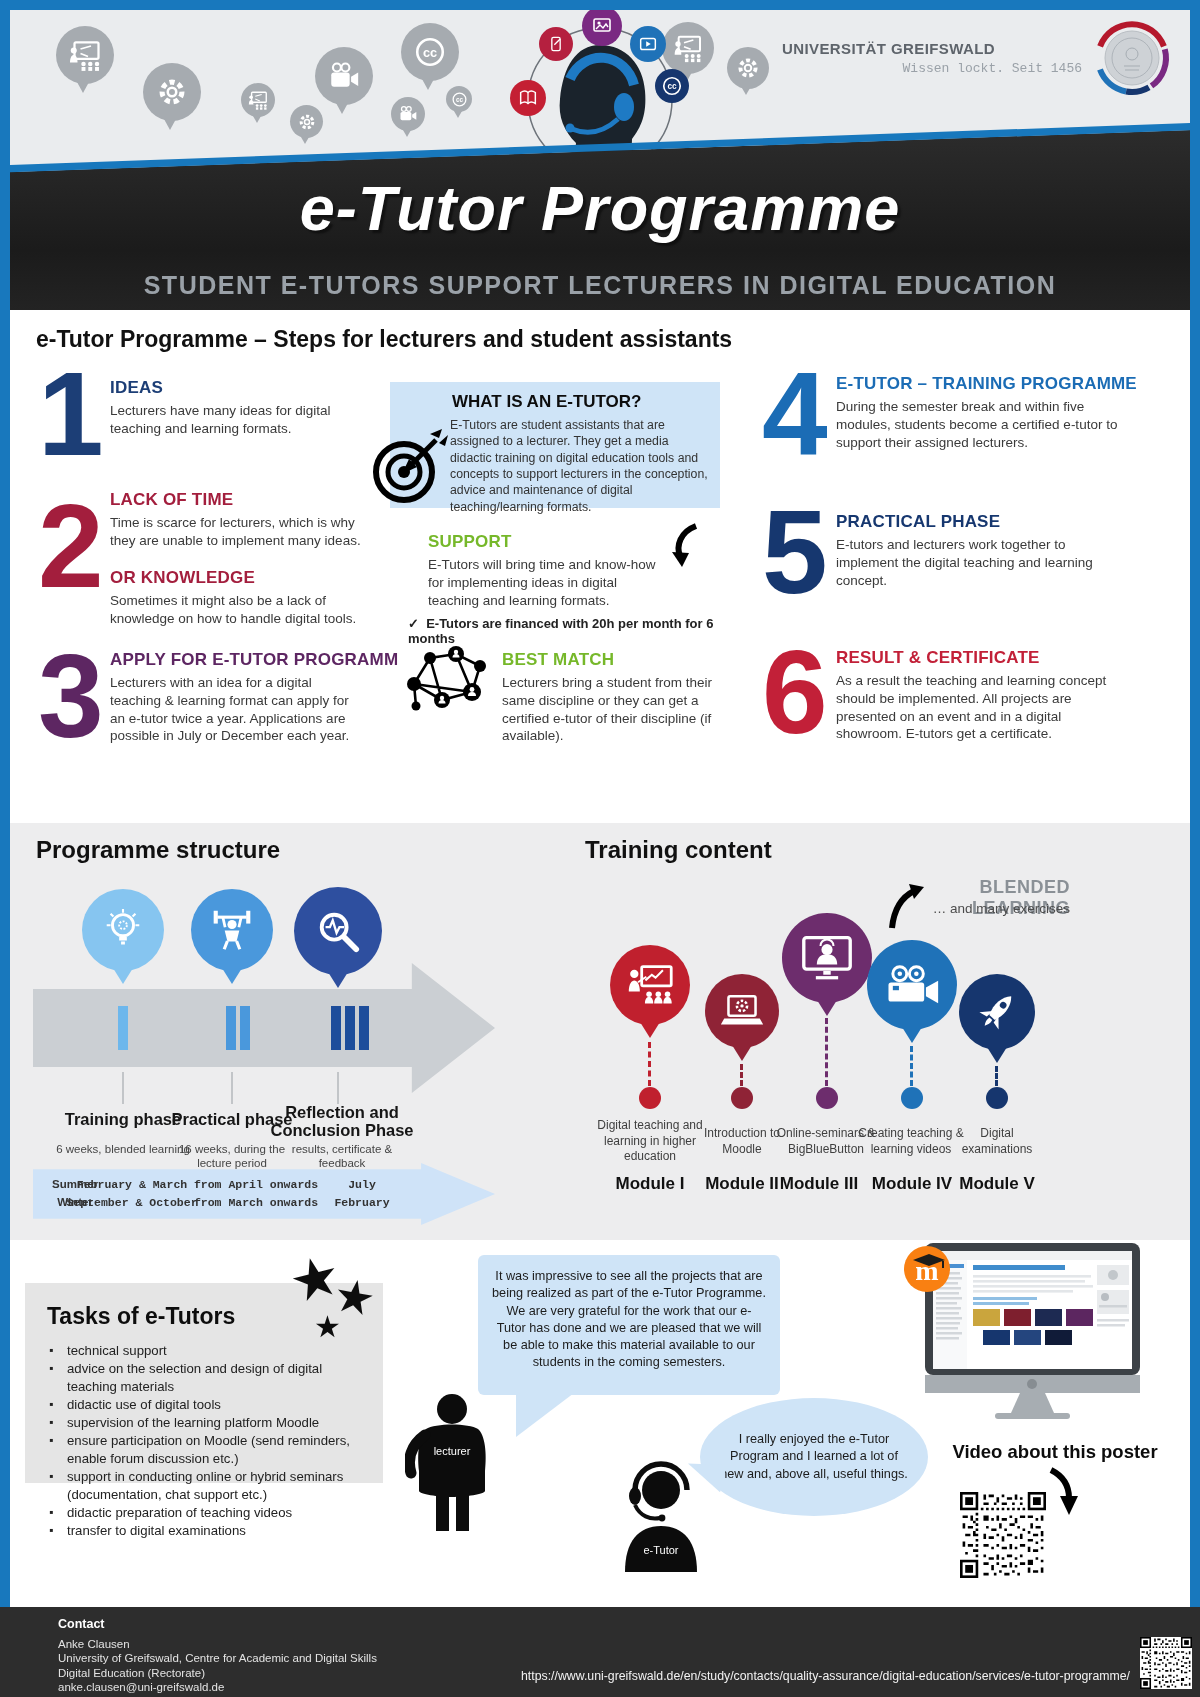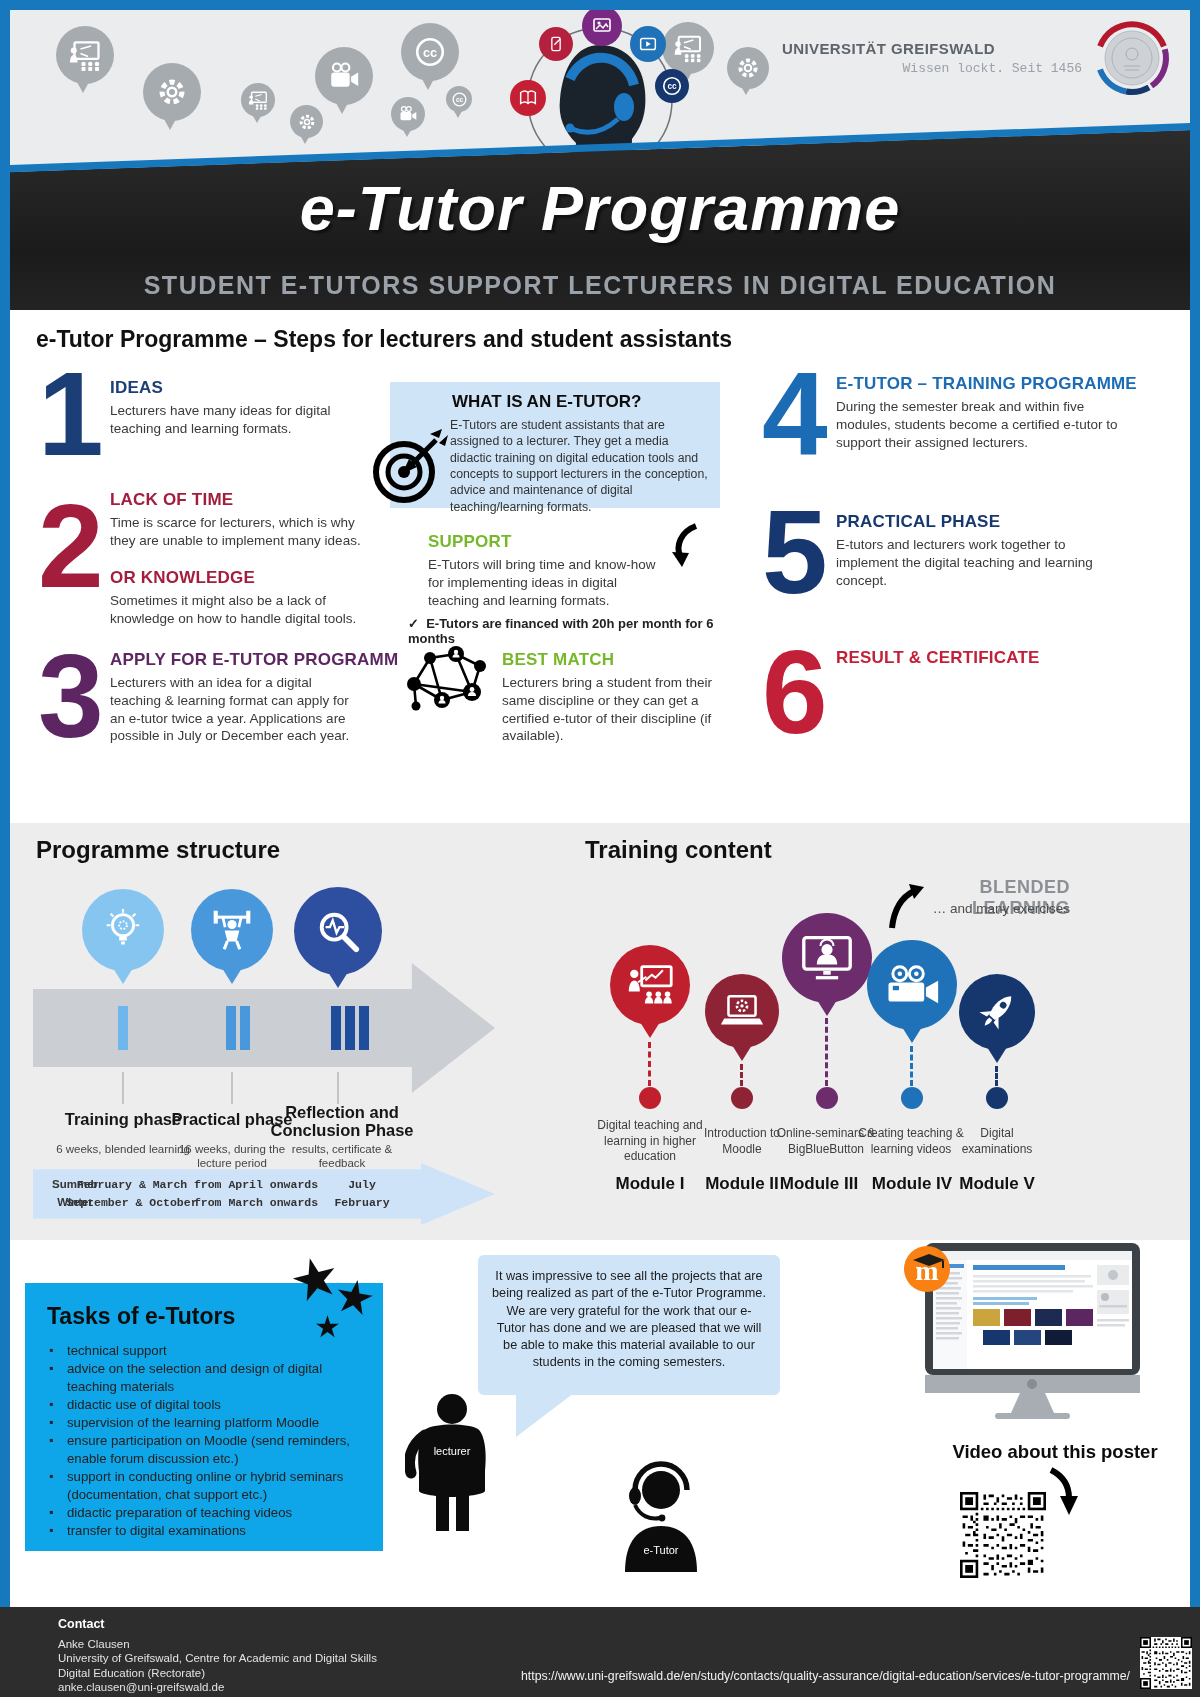--- a/index.html
+++ b/index.html
@@ -51,21 +51,21 @@
   .phase-detail{position:absolute;text-align:center;font-size:11.5px;color:#454545;line-height:1.25;}
   .sched{position:absolute;text-align:center;font-size:11.5px;font-weight:bold;color:#333;line-height:1.55;font-family:Liberation Mono, monospace;}
   .season{position:absolute;text-align:center;font-size:11.5px;font-weight:bold;color:#333;line-height:1.55;}
   .stem{position:absolute;width:0;border-left:3px dashed var(--c);}
   .mdot{position:absolute;width:22px;height:22px;border-radius:50%;background:var(--c);}
   .mod-topic{position:absolute;text-align:center;font-size:12px;color:#3f3f3f;line-height:1.3;}
   .mod-name{position:absolute;text-align:center;font-size:17px;font-weight:bold;color:#111;}
   .blended-t{font-size:18px;font-weight:bold;color:#8a9096;letter-spacing:.5px;}
   .blended-s{font-size:13.5px;color:#4c4c4c;}
   
-  .tasksbox{left:25px;top:1283px;width:358px;height:268px;background:#0ea5e9;padding:20px 22px;box-sizing:border-box;}
+  .tasksbox{left:25px;top:1283px;width:358px;height:200px;background:#e5e5e5;padding:20px 22px;box-sizing:border-box;}
   .tasksbox h2{margin:0;font-size:23px;font-weight:bold;color:#0d0d0d;}
   .tasksbox ul{margin:12px 0 0 0;padding:0;list-style:none;}
   .tasksbox li{position:relative;padding-left:20px;font-size:13.2px;line-height:1.36;color:#222;}
   .tasksbox li::before{content:"▪";position:absolute;left:2px;top:0;font-size:12px;}
   .star{position:absolute;color:#0d0d0d;line-height:1;z-index:3;}
   .bub-quote{background:#cfe4f7;font-size:12.7px;line-height:1.36;color:#1c1c1c;text-align:center;}
   .lect-bub{left:478px;top:1255px;width:302px;height:140px;border-radius:6px;padding:13px 14px;box-sizing:border-box;}
   .lect-bub::after{content:"";position:absolute;left:38px;bottom:-42px;
     border-top:44px solid #cfe4f7;border-right:58px solid transparent;}
   .et-bub{left:700px;top:1398px;width:228px;height:118px;border-radius:50%;display:flex;align-items:center;justify-content:center;padding:10px 20px;box-sizing:border-box;}
@@ -317,20 +317,21 @@
   <div class="abs step-num c4" style="left:762px;top:366px">4</div>
   <div class="abs step-title c4" style="left:836px;top:374px;width:340px">E-TUTOR – TRAINING PROGRAMME</div>
   <div class="abs step-body" style="left:836px;top:398px;width:285px">During the semester break and within five modules, students become a certified e-tutor to support their assigned lecturers.</div>
 
   <div class="abs step-num c5" style="left:762px;top:504px">5</div>
   <div class="abs step-title c5" style="left:836px;top:512px">PRACTICAL PHASE</div>
   <div class="abs step-body" style="left:836px;top:536px;width:295px">E-tutors and lecturers work together to implement the digital teaching and learning concept.</div>
 
   <div class="abs step-num c6" style="left:762px;top:644px">6</div>
   <div class="abs step-title c6" style="left:836px;top:648px">RESULT &amp; CERTIFICATE</div>
+  <div class="abs step-body" style="left:836px;top:672px;width:285px">As a result the teaching and learning concept should be implemented. All projects are presented on an event and in a digital showroom. E-tutors get a certificate.</div>
 
   <div class="abs grayband"></div>
   <div class="abs sec-heading" style="left:36px;top:836px;font-size:24px">Programme structure</div>
 
   <div class="balloon" style="--c:#86c5f0;left:82px;top:889px;width:82px;height:82px">
     <svg width="46" height="46" viewBox="0 0 48 48">
       <circle cx="24" cy="19" r="11" fill="none" stroke="#fff" stroke-width="3"></circle>
       <circle cx="24" cy="19" r="4" fill="none" stroke="#fff" stroke-width="2" stroke-dasharray="2 1.6"></circle>
       <path d="M20,31 h8 v4 h-8 z M22,36 h4 v3 h-4 z" fill="#fff"></path>
       <g stroke="#fff" stroke-width="2.2">
@@ -507,20 +508,23 @@
   </div>
   <svg class="abs" style="left:405px;top:1393px" width="95" height="140" viewBox="0 0 95 140">
     <circle cx="47" cy="16" r="15" fill="#0c0c0c"></circle>
     <path d="M21,36 C30,30 64,30 73,36 C80,42 82,60 80,78 L80,98 C80,101 60,104 47,104 C34,104 14,101 14,98 L14,78 C12,60 14,42 21,36 z" fill="#0c0c0c"></path>
     <path d="M20,42 C6,52 2,66 6,80" stroke="#0c0c0c" stroke-width="11" fill="none" stroke-linecap="round"></path>
     <rect x="31" y="102" width="13" height="36" fill="#0c0c0c"></rect>
     <rect x="51" y="102" width="13" height="36" fill="#0c0c0c"></rect>
     <text x="47" y="62" text-anchor="middle" fill="#fff" font-size="11" font-family="Liberation Sans,sans-serif">lecturer</text>
   </svg>
 
+  <div class="abs bub-quote et-bub">
+    <span>I really enjoyed the e-Tutor Program and I learned a lot of new and, above all, useful things.</span>
+  </div>
   <svg class="abs" style="left:618px;top:1458px" width="86" height="114" viewBox="0 0 86 114">
     <circle cx="43" cy="32" r="19" fill="#0c0c0c"></circle>
     <path d="M17,32 a26,26 0 0 1 52,0" fill="none" stroke="#fff" stroke-width="9"></path>
     <path d="M17,32 a26,26 0 0 1 52,0" fill="none" stroke="#0c0c0c" stroke-width="5.5"></path>
     <ellipse cx="17" cy="38" rx="6" ry="9" fill="#0c0c0c"></ellipse>
     <path d="M17,47 C22,58 32,62 42,60" fill="none" stroke="#0c0c0c" stroke-width="4"></path>
     <circle cx="44" cy="60" r="3.4" fill="#0c0c0c"></circle>
     <path d="M7,114 C7,84 20,68 43,68 C66,68 79,84 79,114 z" fill="#0c0c0c"></path>
     <text x="43" y="96" text-anchor="middle" fill="#fff" font-size="11" font-family="Liberation Sans,sans-serif">e-Tutor</text>
   </svg>

